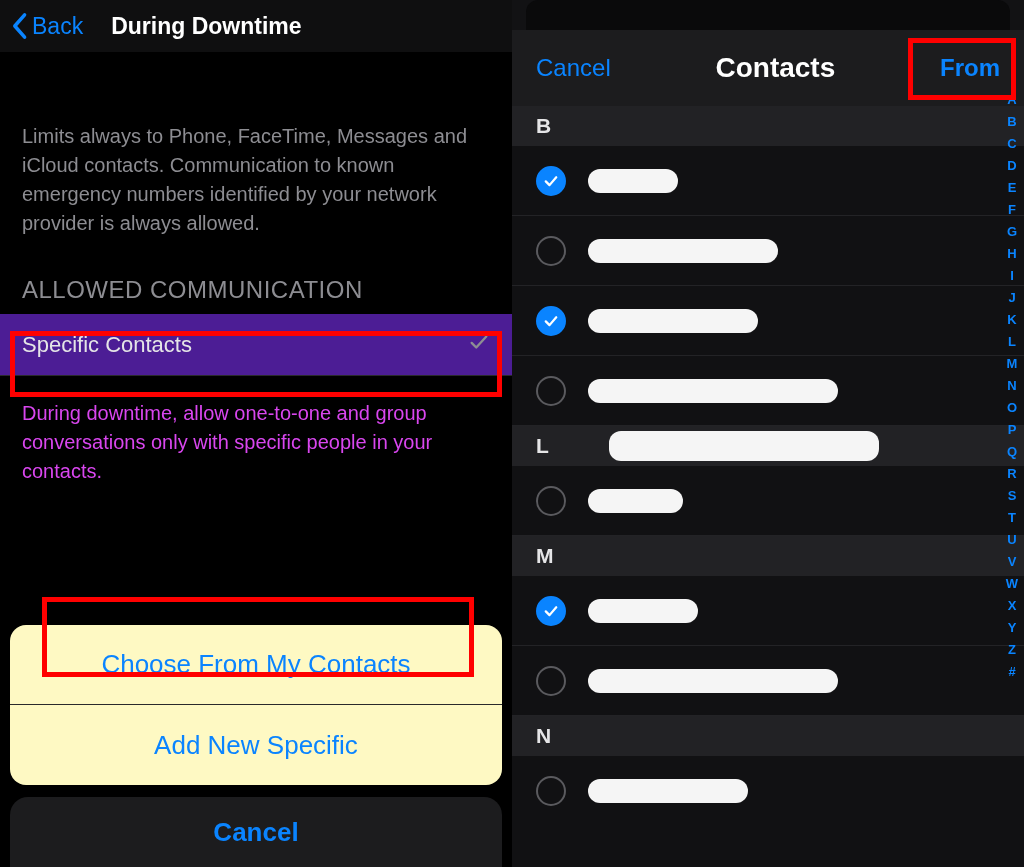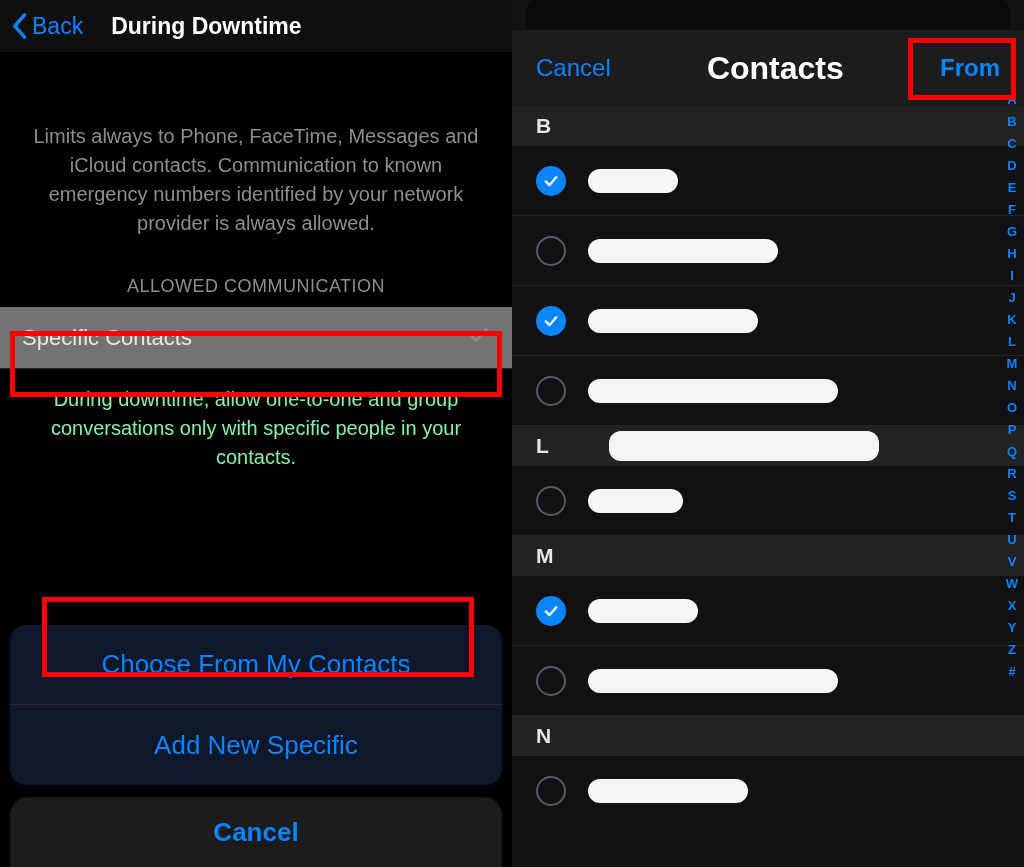--- a/index.html
+++ b/index.html
@@ -2,21 +2,21 @@
 <html><head>
 <meta charset="utf-8">
 <style>
   * { box-sizing: border-box; margin: 0; padding: 0; }
   html, body { width: 1024px; height: 867px; overflow: hidden; }
   body {
     font-family: -apple-system, "SF Pro Text", "Helvetica Neue", Arial, sans-serif;
     background: #000;
     color: #e5e5e7;
   }
-  .container { display: flex; width: 1024px; height: 867px; text-align: center; }
+  .container { display: flex; width: 1024px; height: 867px; }
   .pane { position: relative; }
 
   
   .pane-left {
     width: 512px;
     height: 867px;
     background: #000;
     display: flex;
     flex-direction: column;
   }
@@ -43,56 +43,57 @@
     margin-left: 28px;
   }
   .explain-text {
     color: #8d8d92;
     font-size: 20px;
     line-height: 1.45;
     padding: 70px 22px 0 22px;
   }
   .section-label {
     color: #8d8d92;
-    font-size: 18px;
+    font-size: 24px;
     letter-spacing: 0.5px;
     padding: 38px 22px 10px 22px;
   }
   .option-cell {
     height: 62px;
     display: flex;
     align-items: center;
     justify-content: space-between;
-    background: #737373;
+    background: #4c1d95;
     padding: 0 22px;
     border-bottom: 1px solid #2a2a2c;
     font-size: 22px;
     color: #e5e5e7;
     cursor: pointer;
   }
   .option-cell:last-of-type { border-bottom: none; }
   .checkmark-icon { color: #8e8e93; }
   .checkmark-icon svg { width: 22px; height: 22px; }
   .footer-text {
-    color: #86efac;
+    color: #d946ef;
     font-size: 20px;
     line-height: 1.45;
     padding: 16px 22px 0 22px;
+    margin-top: 7px;
   }
 
   
   .action-sheet {
     position: absolute;
     bottom: 0;
     left: 0;
     width: 512px;
     padding: 0 10px 0 10px;
   }
   .sheet-group {
-    background: #0f172a;
+    background: #fef9c3;
     border-radius: 16px;
     overflow: hidden;
     margin-bottom: 12px;
   }
   .sheet-item {
     height: 80px;
     display: flex;
     align-items: center;
     justify-content: center;
     color: #0a84ff;
@@ -147,21 +148,21 @@
   }
   .modal-nav .link {
     color: #0a84ff;
     font-size: 24px;
     font-weight: 400;
     cursor: pointer;
   }
   .modal-nav .link.done { font-weight: 600; }
   .modal-title {
     color: #ffffff;
-    font-size: 32px;
+    font-size: 28px;
     font-weight: 600;
   }
   .contacts-scroll {
     flex: 1;
     overflow: hidden;
     position: relative;
     background: #111113;
   }
   .section-header {
     height: 40px;

